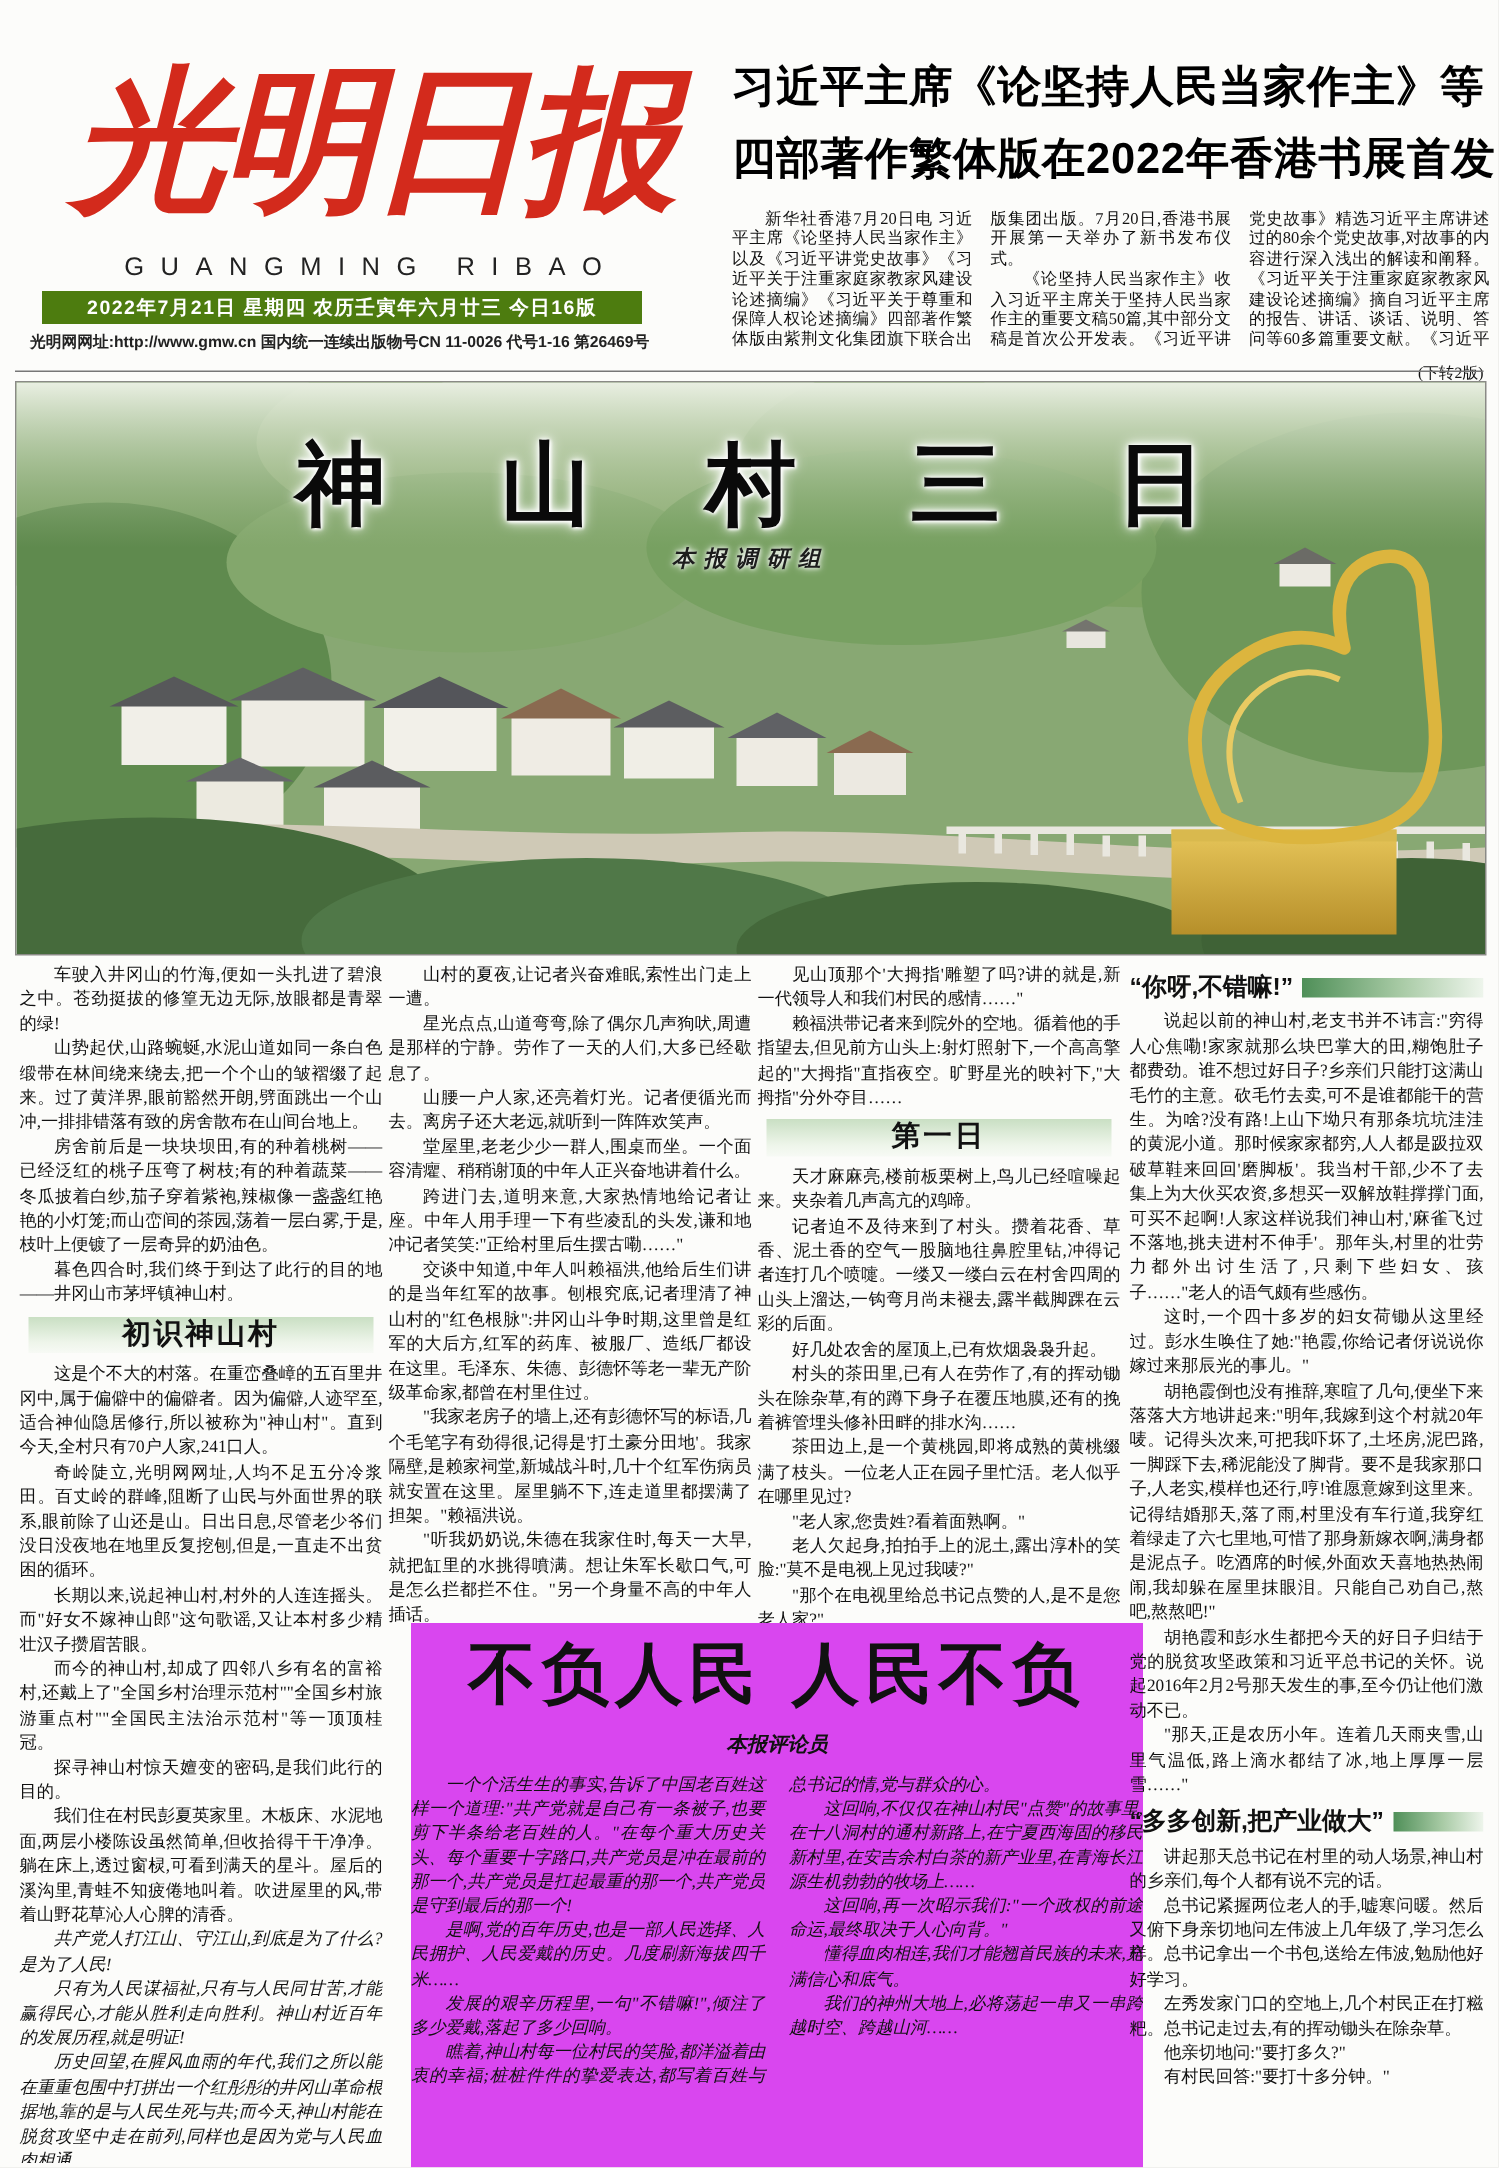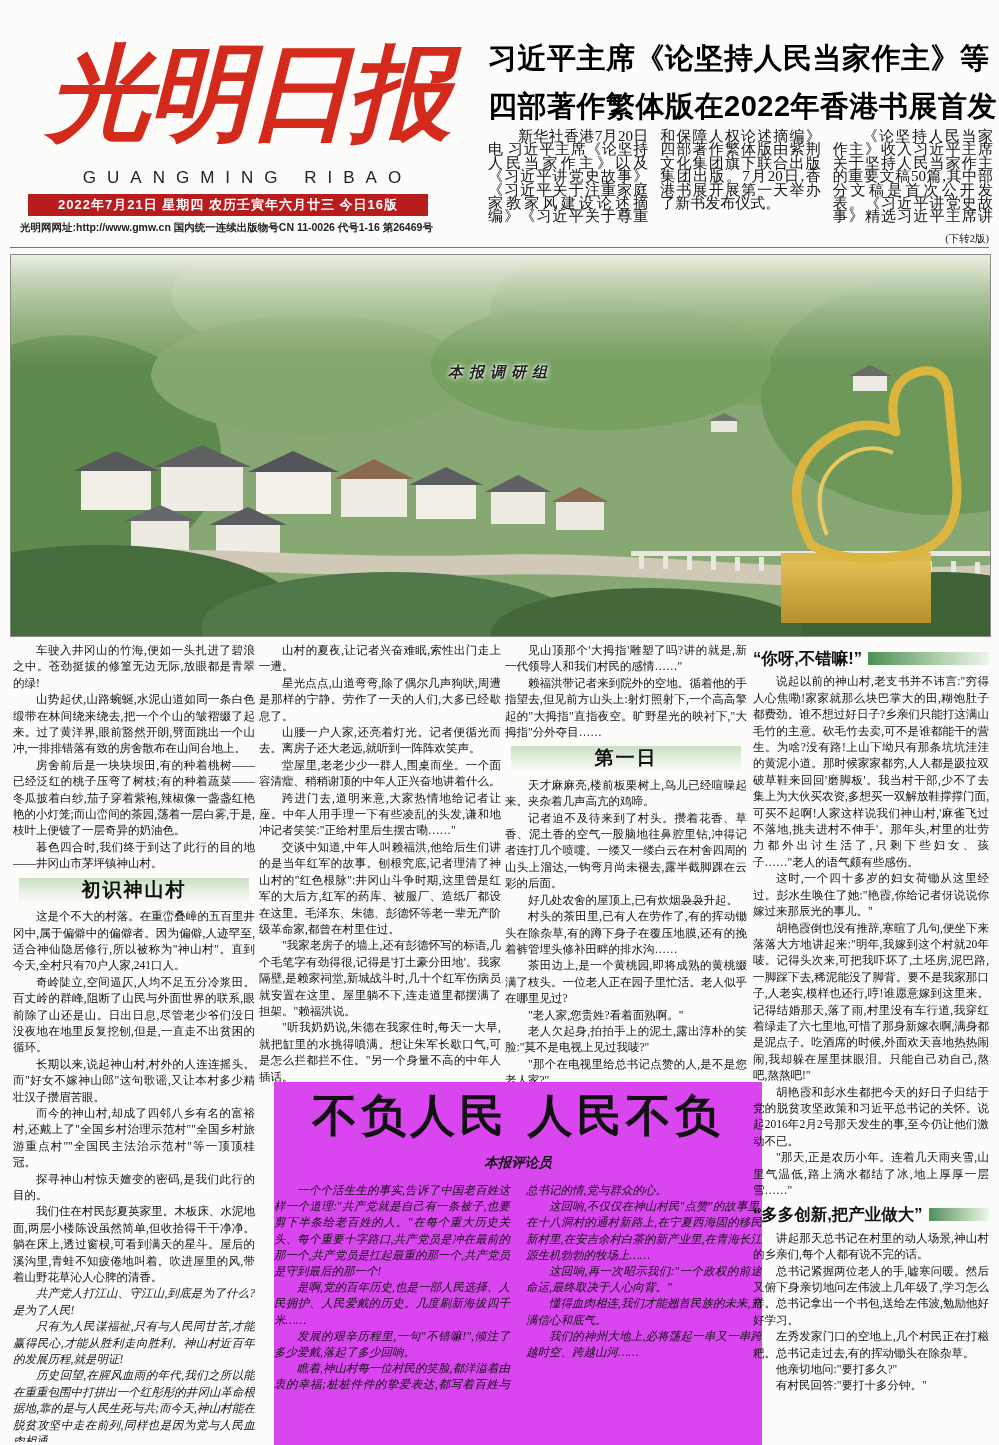--- a/index.html
+++ b/index.html
@@ -5,31 +5,31 @@
   html,body{margin:0;padding:0;background:#e8e8e4;}
   .page{position:relative;width:999px;height:1445px;margin:0 auto;background:#fcfcfa;
         font-family:"Liberation Serif","DejaVu Serif",serif;color:#111;overflow:hidden;}
   
   .masthead{position:absolute;left:20px;top:10px;width:455px;height:230px;}
   .mast-title{position:absolute;left:0;top:8px;width:455px;text-align:center;
     font-size:104px;line-height:150px;font-weight:bold;font-style:italic;
     color:#d32a1c;letter-spacing:-4px;font-family:"DejaVu Serif",serif;}
   .mast-pinyin{position:absolute;left:0;top:158px;width:455px;text-align:center;
     font-family:"Liberation Sans",sans-serif;font-size:17px;letter-spacing:11px;color:#222;}
-  .date-bar{position:absolute;left:8px;top:184px;width:400px;height:22px;background:#b91c1c;
+  .date-bar{position:absolute;left:8px;top:184px;width:400px;height:22px;background:#4d7c0f;
     color:#fff;font-family:"Liberation Sans",sans-serif;font-weight:bold;font-size:13px;
     line-height:22px;text-align:center;letter-spacing:1px;}
   .pub-line{position:absolute;left:0px;top:211px;width:455px;
     font-family:"Liberation Sans",sans-serif;font-weight:bold;font-size:10.5px;color:#222;}
   
   .top-story{position:absolute;left:488px;top:34px;width:505px;}
   .ts-headline{font-family:"Liberation Sans","DejaVu Sans",sans-serif;font-weight:900;
     font-size:29px;line-height:48px;color:#000;text-align:justify;letter-spacing:0.5px;white-space:nowrap;}
-  .ts-cols{column-count:3;column-gap:12px;height:100px;
-    font-size:15px;line-height:13.4px;text-align:justify;}
+  .ts-cols{margin-top:10px;column-count:3;column-gap:12px;height:100px;
+    font-size:11px;line-height:13.4px;text-align:justify;}
   .ts-cols p{margin:0;text-indent:2em;}
   .ts-jump{text-align:right;font-size:10.5px;margin-top:2px;padding-right:4px;}
   .rule{position:absolute;left:10px;width:979px;border-top:1px solid #777;}
   
   .photo{position:absolute;left:10px;top:254px;width:979px;height:381px;border:1px solid #8a8a86;
     overflow:hidden;}
   .photo svg{display:block;}
   .photo-title{position:absolute;left:0;top:28px;width:100%;text-align:center;
     font-size:60px;font-weight:900;letter-spacing:30px;text-indent:30px;color:#0a0a0a;
     font-family:"Liberation Sans","DejaVu Sans",sans-serif;
@@ -162,34 +162,35 @@
       <ellipse cx="640" cy="378" rx="160" ry="45" fill="#44683a"></ellipse>
       <ellipse cx="930" cy="372" rx="140" ry="55" fill="#3f6236"></ellipse>
 
       <g>
         <rect x="770" y="298" width="150" height="70" fill="url(#gold)"></rect>
         <rect x="770" y="298" width="150" height="8" fill="#d9b94e"></rect>
         <path d="M800,290 q-35,-70 15,-105 q35,-25 70,-8 q-12,-50 22,-60 q24,-6 30,18 l8,85 q8,70 -50,80 q-60,10 -95,-10 z" fill="none" stroke="#dcb53e" stroke-width="9" stroke-linejoin="round"></path>
         <path d="M816,280 q-20,-50 14,-76 q26,-18 52,-6" fill="none" stroke="#e8ca62" stroke-width="4"></path>
       </g>
     </svg>
+    <div class="photo-title">神 山 村 三 日</div>
     <div class="photo-byline">本报调研组</div>
   </div>
 
   <div class="col" id="col1">
     <div>
         <p>车驶入井冈山的竹海,便如一头扎进了碧浪之中。苍劲挺拔的修篁无边无际,放眼都是青翠的绿!</p>
         <p>山势起伏,山路蜿蜒,水泥山道如同一条白色缎带在林间绕来绕去,把一个个山的皱褶缀了起来。过了黄洋界,眼前豁然开朗,劈面跳出一个山冲,一排排错落有致的房舍散布在山间台地上。</p>
         <p>房舍前后是一块块坝田,有的种着桃树——已经泛红的桃子压弯了树枝;有的种着蔬菜——冬瓜披着白纱,茄子穿着紫袍,辣椒像一盏盏红艳艳的小灯笼;而山峦间的茶园,荡着一层白雾,于是,枝叶上便镀了一层奇异的奶油色。</p>
         <p>暮色四合时,我们终于到达了此行的目的地——井冈山市茅坪镇神山村。</p>
       </div>
     <div class="section-band">初识神山村</div>
     <div>
         <p>这是个不大的村落。在重峦叠嶂的五百里井冈中,属于偏僻中的偏僻者。因为偏僻,人迹罕至,适合神仙隐居修行,所以被称为"神山村"。直到今天,全村只有70户人家,241口人。</p>
-        <p>奇岭陡立,空间逼仄,人均不足五分冷浆田。百丈岭的群峰,阻断了山民与外面世界的联系,眼前除了山还是山。日出日息,尽管老少爷们没日没夜地在地里反复挖刨,但是,一直走不出贫困的循环。</p>
+        <p>奇岭陡立,光明网网址,人均不足五分冷浆田。百丈岭的群峰,阻断了山民与外面世界的联系,眼前除了山还是山。日出日息,尽管老少爷们没日没夜地在地里反复挖刨,但是,一直走不出贫困的循环。</p>
         <p>长期以来,说起神山村,村外的人连连摇头。而"好女不嫁神山郎"这句歌谣,又让本村多少精壮汉子攒眉苦眼。</p>
         <p>而今的神山村,却成了四邻八乡有名的富裕村,还戴上了"全国乡村治理示范村""全国乡村旅游重点村""全国民主法治示范村"等一顶顶桂冠。</p>
         <p>探寻神山村惊天嬗变的密码,是我们此行的目的。</p>
         <p>我们住在村民彭夏英家里。木板床、水泥地面,两层小楼陈设虽然简单,但收拾得干干净净。躺在床上,透过窗棂,可看到满天的星斗。屋后的溪沟里,青蛙不知疲倦地叫着。吹进屋里的风,带着山野花草沁人心脾的清香。</p>
       </div>
     <div class="kai">
         <p>共产党人打江山、守江山,到底是为了什么?是为了人民!</p>
         <p>只有为人民谋福祉,只有与人民同甘苦,才能赢得民心,才能从胜利走向胜利。神山村近百年的发展历程,就是明证!</p>
         <p>历史回望,在腥风血雨的年代,我们之所以能在重重包围中打拼出一个红彤彤的井冈山革命根据地,靠的是与人民生死与共;而今天,神山村能在脱贫攻坚中走在前列,同样也是因为党与人民血肉相通。</p>
       </div>

